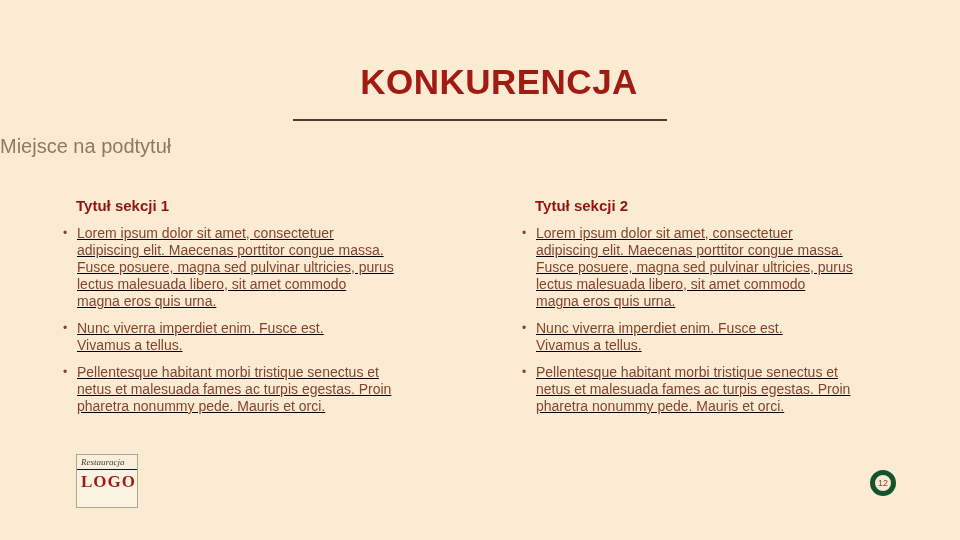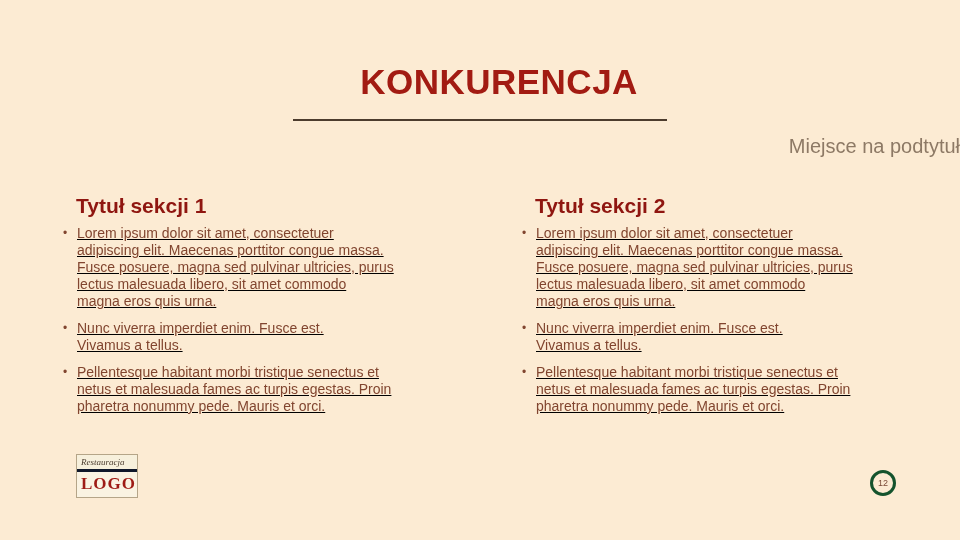--- a/index.html
+++ b/index.html
@@ -35,35 +35,35 @@
     transform: translateX(-50%);
     width: 374px;
     height: 2px;
     background: #4C3C2D;
   }
   .subtitle {
     position: absolute;
     top: 133px;
     left: 0;
     width: 100%;
-    text-align: right;
+    text-align: left;
     font-size: 20px;
     color: #8D7965;
     line-height: 26px;
   }
   .column {
     position: absolute;
     top: 193px;
     width: 382px;
   }
   .column.left  { left: 60px; }
   .column.right { left: 519px; }
   .section-title {
     margin: 0 0 7px 16px;
-    font-size: 21px;
+    font-size: 15px;
     font-weight: bold;
     color: #8F1610;
     line-height: 25px;
   }
   .bullets {
     margin: 0;
     padding: 0;
     list-style: none;
     text-decoration: underline;
   }
@@ -92,40 +92,40 @@
     border: 1px solid #B5A588;
     background: #FAF3E2;
     box-sizing: border-box;
   }
   .logo-top {
     font-family: "Liberation Serif", serif;
     font-style: italic;
     font-size: 9px;
     color: #4A3B2E;
     padding: 2px 3px 1px 4px;
-    border-bottom: 3px solid #0f172a;
+    border-bottom: 1px solid #0f172a;
     background: #F7F0DC;
     line-height: 11px;
   }
   .logo-bottom {
     font-family: "Liberation Serif", serif;
     font-weight: bold;
     font-size: 17px;
     letter-spacing: 1px;
     color: #9E1B15;
-    padding: 3px 3px 4px 4px;
+    padding: 3px 3px 16px 4px;
     line-height: 18px;
   }
   .page-badge {
     position: absolute;
     left: 870px;
     top: 470px;
     width: 26px;
     height: 26px;
-    border: 3px solid #14532d;
+    border: 5px solid #14532d;
     border-radius: 50%;
     box-sizing: border-box;
     display: flex;
     align-items: center;
     justify-content: center;
     font-size: 9px;
     color: #7A4A36;
   }
 </style>
 </head>

